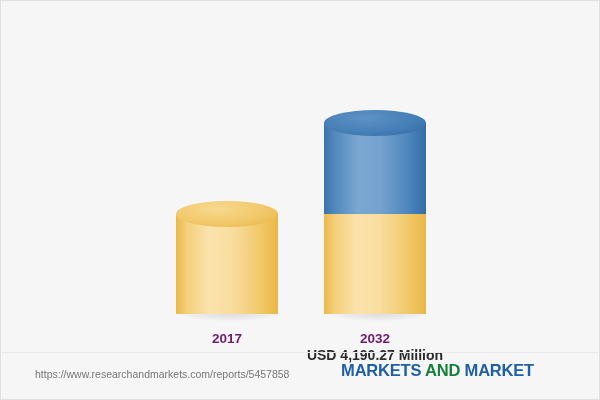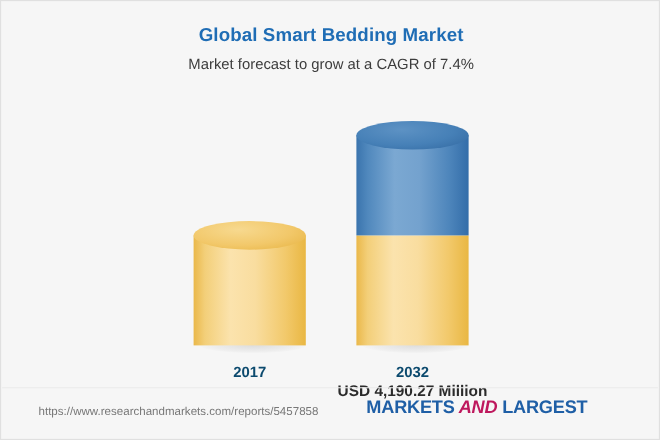--- a/index.html
+++ b/index.html
@@ -82,21 +82,21 @@
 
   
   .cat-label {
     position: absolute;
     left: 0;
     bottom: 0;
     width: 172px;
     text-align: center;
     font-size: 13.5px;
     font-weight: bold;
-    color: #0c4a6e;
+    color: #701a75;
     line-height: 16px;
   }
 
   
   .cylinder {
     position: absolute;
     left: 35px;
     width: 102px;
   }
   .cyl-2017 { bottom: 33px; height: 100px; }
@@ -209,40 +209,36 @@
     text-align: right;
   }
   .logo-main {
     font-size: 16.5px;
     font-weight: bold;
     color: #1f5fa6;
     letter-spacing: -0.2px;
     line-height: 19px;
     white-space: nowrap;
   }
-  .logo-and { color: #be185d; font-style: italic; }
+  .logo-and { color: #15803d; }
   .logo-tagline {
     font-size: 7.4px;
     font-weight: bold;
     color: #1f5fa6;
     letter-spacing: 0.18px;
     line-height: 10px;
     white-space: nowrap;
     margin-top: 1px;
   }
 </style>
 </head>
 <body>
 
 <div class="infographic">
 
-  <div class="header">
-    <h1 class="chart-title">Global Smart Bedding Market</h1>
-    <p class="chart-subtitle">Market forecast to grow at a CAGR of 7.4%</p>
-  </div>
 
   <div class="plot-area">
 
     <div class="bar-group g-2017">
 
       <div class="cylinder cyl-2017">
         <div class="cyl-shadow"></div>
         <div class="seg gold bottom" style="bottom:0; height:100px;">
           <div class="seg-body"></div>
           <div class="seg-top"></div>
@@ -272,17 +268,17 @@
     </div>
 
   </div>
 
   <div class="footer-divider"></div>
 
   <div class="footer">
     <div class="footer-url">https://www.researchandmarkets.com/reports/5457858</div>
 
     <div class="logo">
-      <div class="logo-main"><span>MARKETS</span><span class="logo-and"> </span><span class="logo-and">AND</span><span> </span><span>LARGEST</span></div>
+      <div class="logo-main"><span>MARKETS</span><span class="logo-and"> </span><span class="logo-and">AND</span><span> </span><span>MARKET</span></div>
     </div>
   </div>
 
 </div>
 
 </body></html>

